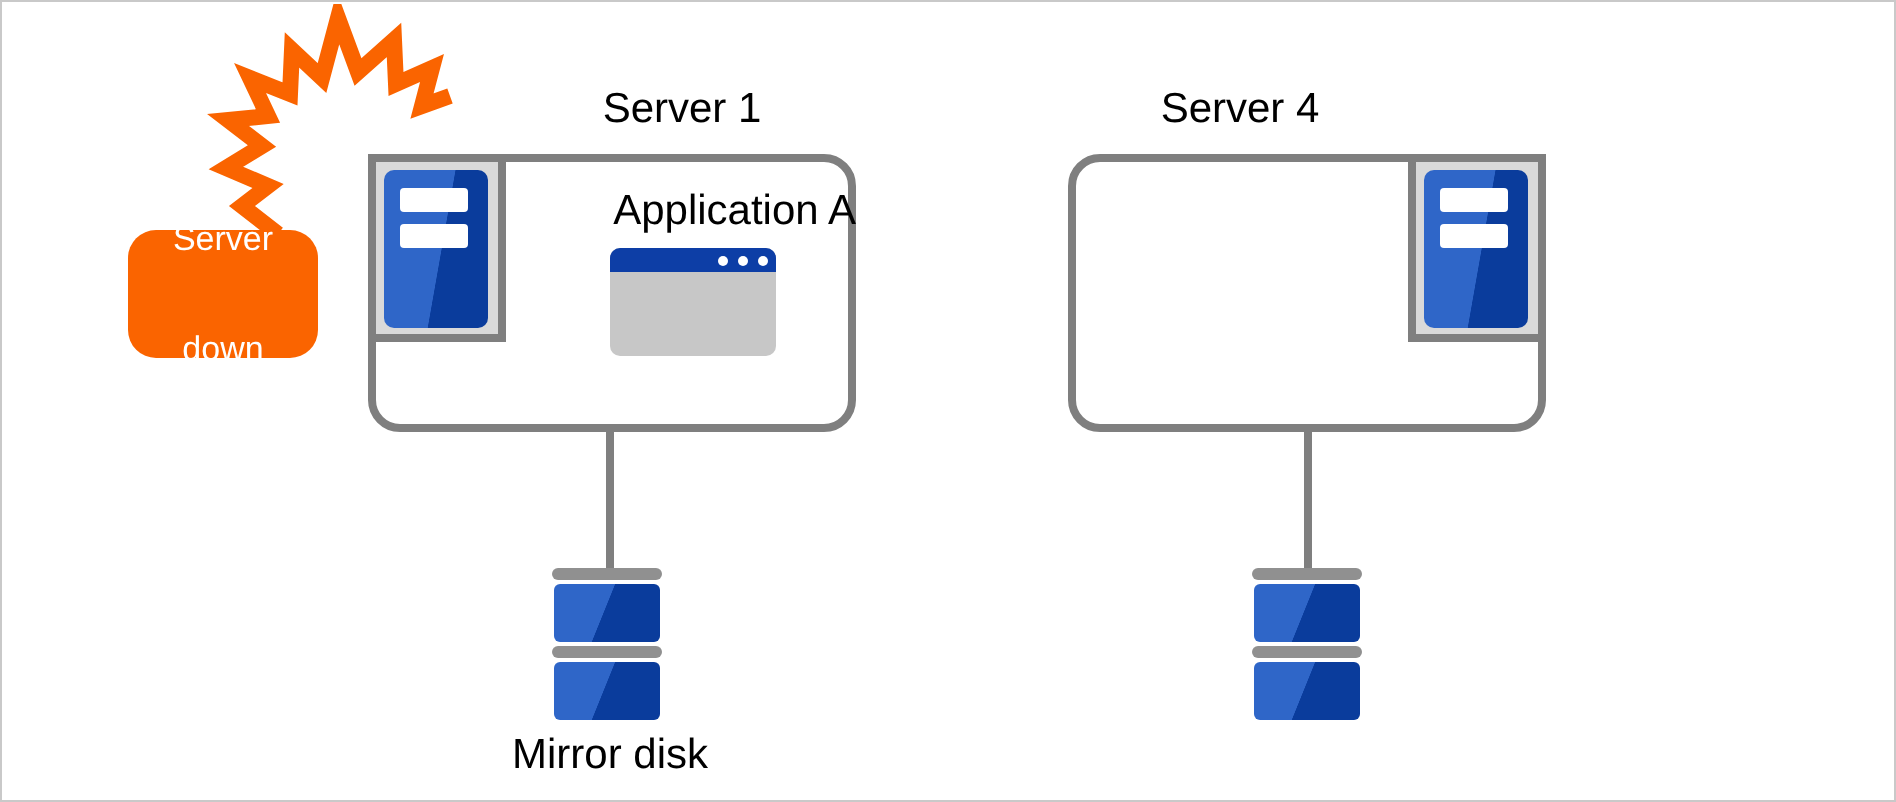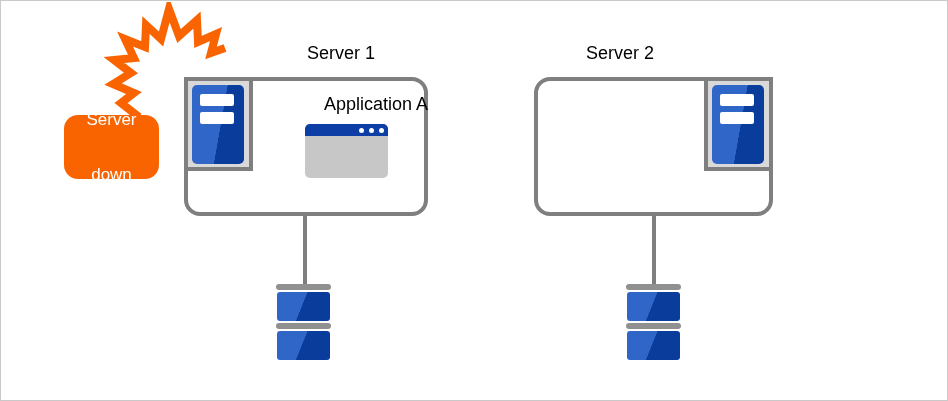--- a/index.html
+++ b/index.html
@@ -59,21 +59,21 @@
     border-radius:5px;
     background:linear-gradient(100deg,var(--blue-light) 54%,var(--blue-dark) 54.5%);
   }
   .tower .bar{
     position:absolute;left:8px;width:34px;height:12px;
     background:#fff;border-radius:2px;
   }
   .tower .bar.b1{top:9px;}
   .tower .bar.b2{top:27px;}
   
-  .label{position:absolute;color:var(--text);font-size:18px;white-space:nowrap;text-align:center;}
+  .label{position:absolute;color:var(--text);font-size:21px;white-space:nowrap;text-align:center;}
   .title1{left:252px;top:42px;width:176px;}
   .title2{left:533px;top:42px;width:172px;}
   .app-label{left:262px;top:93px;width:165px;text-align:right;}
   .disk-label{left:234px;top:365px;width:140px;}
   
   .app-window{
     position:absolute;left:304px;top:123px;width:83px;height:54px;
     border-radius:5px;overflow:hidden;background:var(--window-body);
   }
   .app-titlebar{position:relative;height:12px;background:var(--titlebar-blue);}
@@ -119,21 +119,21 @@
   </div>
   <div class="label app-label">Application A</div>
   <div class="app-window">
     <div class="app-titlebar">
       <span class="dot d1"></span>
       <span class="dot d2"></span>
       <span class="dot d3"></span>
     </div>
   </div>
 
-  <div class="label title2">Server 2</div>
+  <div class="label title2">Server 4</div>
   <div class="box box2"></div>
   <div class="tower-frame frame2">
     <div class="tower">
       <div class="bar b1"></div>
       <div class="bar b2"></div>
     </div>
   </div>
 
   <div class="connector conn1"></div>
   <div class="connector conn2"></div>
@@ -143,14 +143,15 @@
     <div class="platter"></div>
     <div class="disk-cap"></div>
     <div class="platter"></div>
   </div>
   <div class="disk disk2">
     <div class="disk-cap"></div>
     <div class="platter"></div>
     <div class="disk-cap"></div>
     <div class="platter"></div>
   </div>
+  <div class="label disk-label">Mirror disk</div>
 
 </div>
 
 </body></html>

